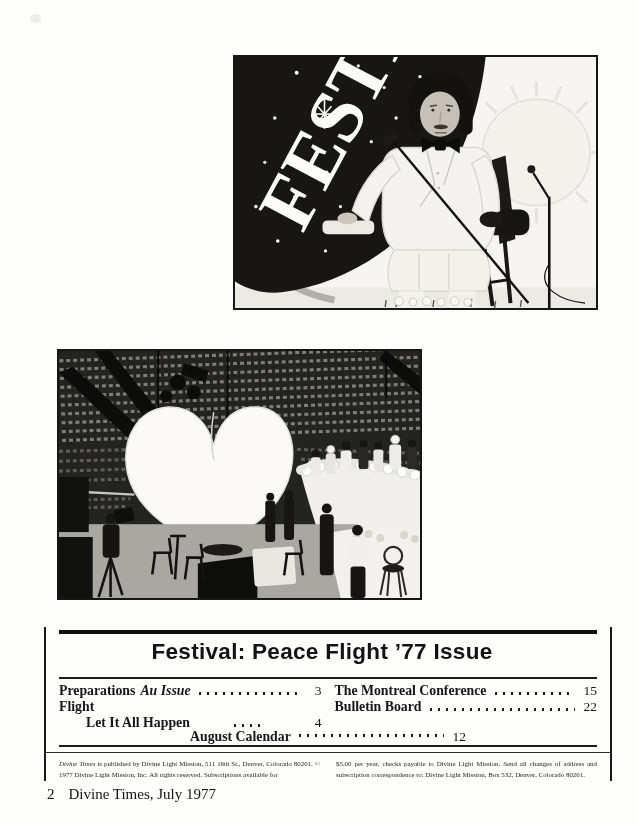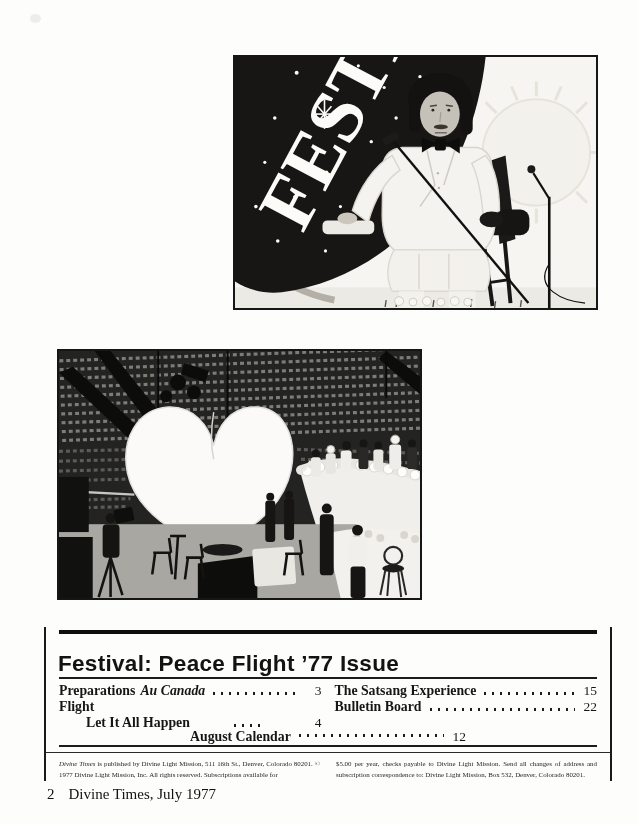--- a/index.html
+++ b/index.html
@@ -9,21 +9,21 @@
   .smudge{position:absolute;left:30px;top:14px;width:11px;height:9px;border-radius:50%;
           background:#efede9;}
   .photo{position:absolute;border:2px solid #161616;background:#f6f5f1;box-sizing:border-box;}
   .photo svg{display:block;width:100%;height:100%;}
   .photo-top{left:233px;top:55px;width:365px;height:255px;}
   .photo-bottom{left:57px;top:349px;width:365px;height:251px;}
 
   .tocbox{position:absolute;left:44px;top:627px;width:568px;height:154px;box-sizing:border-box;
           border-left:2px solid #1a1a1a;border-right:2px solid #1a1a1a;}
   .tocbox .bar{position:absolute;top:3px;left:13px;right:13px;height:4px;background:#0e0e0e;}
-  .toc-title{position:absolute;top:12px;left:0;right:12px;text-align:left;margin:12px;
+  .toc-title{position:absolute;top:12px;left:0;right:12px;text-align:center;margin:0;
              font-family:"Liberation Sans",sans-serif;font-weight:700;font-size:22.5px;
              letter-spacing:.3px;color:#131313;}
   .rule-a{position:absolute;top:50px;left:13px;right:13px;height:2px;background:#1c1c1c;}
   .cols{position:absolute;top:56px;left:13px;right:13px;display:flex;gap:13px;}
   .col{flex:1;}
   .trow{display:flex;align-items:flex-end;height:16px;font-weight:700;font-size:13.8px;
         white-space:nowrap;}
   .trow .it{font-style:italic;margin-left:5px;}
   .trow.indent{padding-left:27px;gap:36px;}
   .leader{flex:1;height:5px;margin:0 6px 3px 7px;
@@ -318,38 +318,38 @@
 
   <div class="tocbox">
     <div class="bar"></div>
     <h1 class="toc-title">Festival: Peace Flight ’77 Issue</h1>
     <div class="rule-a"></div>
 
     <div class="cols">
       <div class="col">
         <div class="trow">
           <span>Preparations</span>
-          <span class="it">Au Canada</span>
+          <span class="it">Au Issue</span>
           <span class="leader"></span>
           <span class="pg">3</span>
         </div>
         <div class="trow no-leader">
           <span>Flight</span>
           <span class="leader"></span>
           <span class="pg"></span>
         </div>
         <div class="trow indent">
           <span>Let It All Happen</span>
           <span class="leader"></span>
           <span class="pg">4</span>
         </div>
       </div>
       <div class="col">
         <div class="trow">
-          <span>The Satsang Experience</span>
+          <span>The Montreal Conference</span>
           <span class="leader"></span>
           <span class="pg">15</span>
         </div>
         <div class="trow">
           <span>Bulletin Board</span>
           <span class="leader"></span>
           <span class="pg">22</span>
         </div>
       </div>
     </div>

